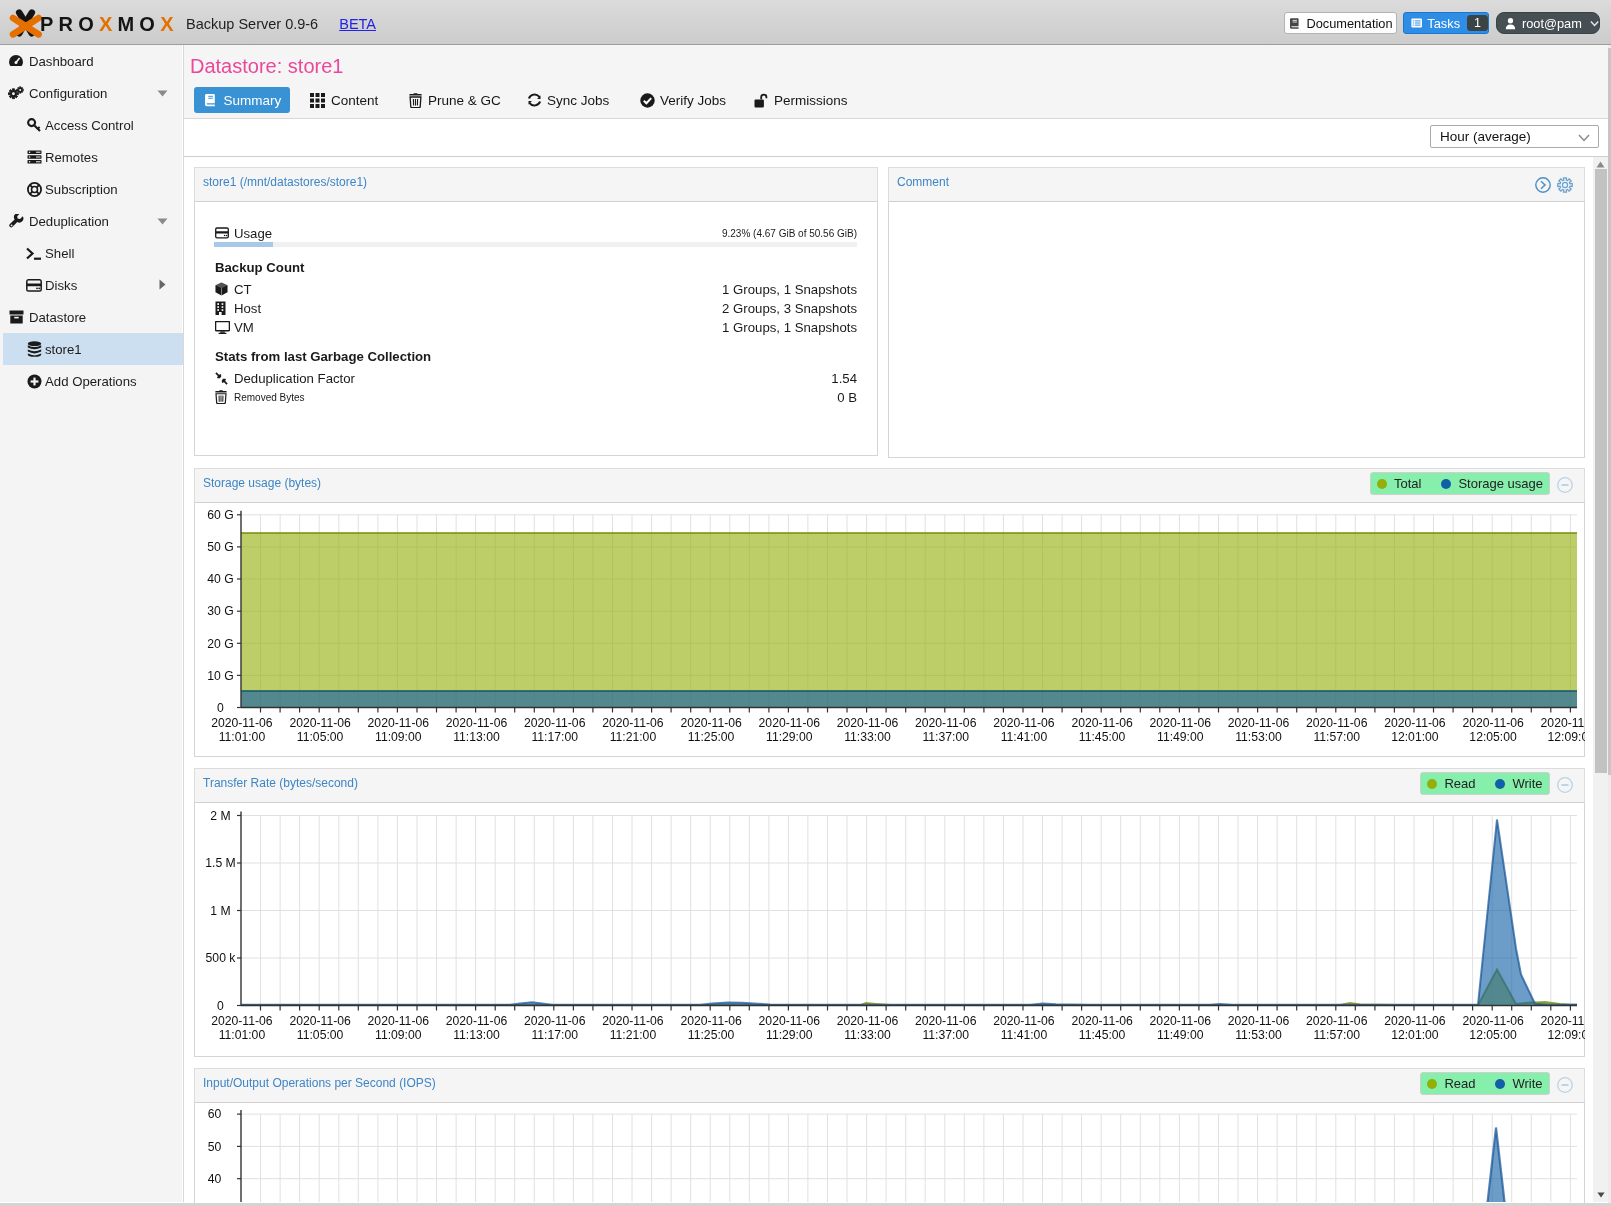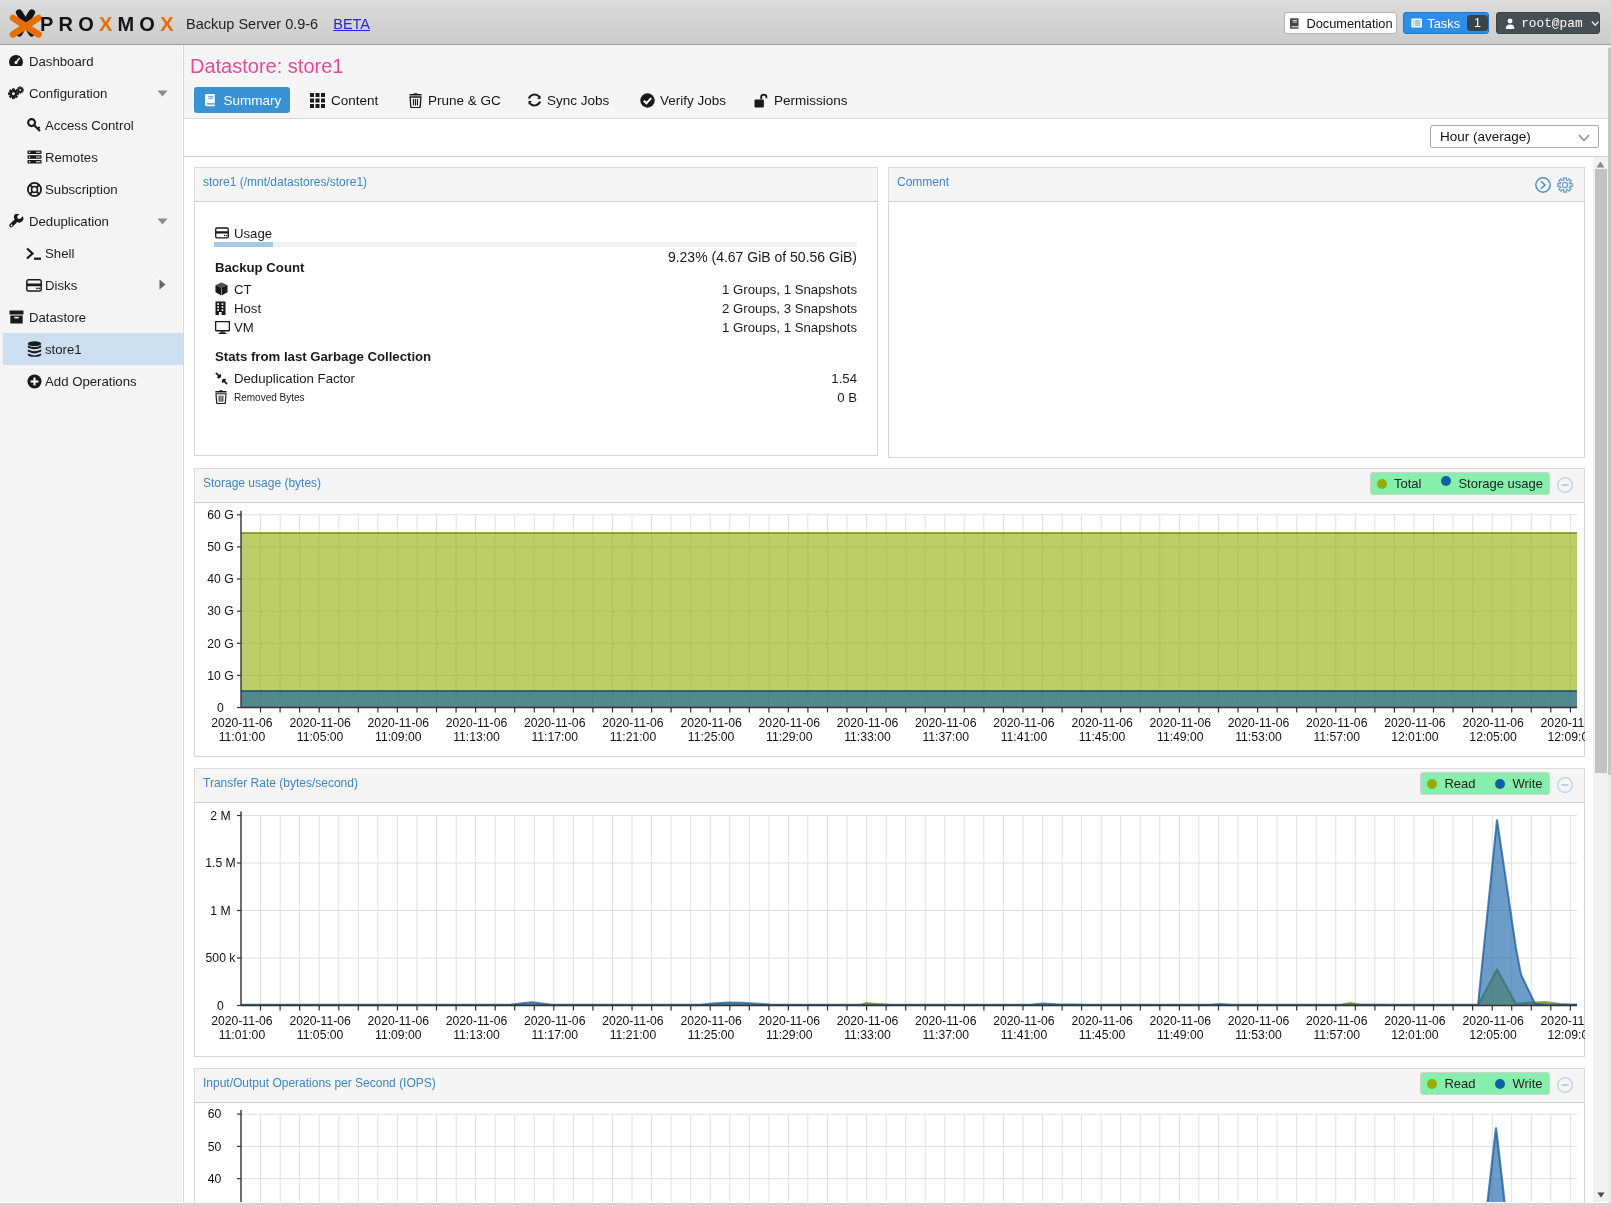--- a/index.html
+++ b/index.html
@@ -15,41 +15,41 @@
 <body>
 
 <div class="abs" style="left:0;top:0;width:1611px;height:45px;background:linear-gradient(#dbdbdb,#cccccc);border-bottom:1px solid #9d9d9d;"></div>
 <svg class="abs" style="left:6px;top:6px" width="40" height="36" viewBox="0 0 40 36">
   <line x1="13.2" y1="6.6" x2="25.8" y2="27.2" stroke="#141414" stroke-width="6.6" stroke-linecap="round"></line>
   <line x1="25.8" y1="6.6" x2="13.2" y2="27.2" stroke="#141414" stroke-width="6.6" stroke-linecap="round"></line>
   <line x1="7" y1="12" x2="32.6" y2="28.4" stroke="#e57000" stroke-width="6.6" stroke-linecap="round"></line>
   <line x1="32.6" y1="12" x2="7" y2="28.4" stroke="#e57000" stroke-width="6.6" stroke-linecap="round"></line>
 </svg>
 <div class="abs" style="left:40px;top:12.5px;font-size:20px;font-weight:bold;letter-spacing:5.2px;color:#141414;white-space:nowrap;">PRO<span style="color:#e57000">X</span>MO<span style="color:#e57000">X</span></div>
-<div class="abs" style="left:186px;top:16px;font-size:14.5px;color:#1f1f1f;">Backup Server 0.9-6 <a style="color:#2323e6;text-decoration:underline;margin-left:11px;">BETA</a></div>
+<div class="abs" style="left:186px;top:16px;font-size:14.5px;color:#1f1f1f;">Backup Server 0.9-6 <a style="color:#2323e6;text-decoration:underline;margin-left:17px;">BETA</a></div>
 
 <div class="abs" style="left:1284px;top:12px;width:113px;height:22px;background:#fdfdfd;border:1px solid #b3b3b3;border-radius:3px;display:flex;align-items:center;justify-content:center;font-size:12.8px;color:#111;">
  <svg width="13" height="13" viewBox="0 0 16 16" style="margin-right:5px">
       <path d="M3.5 1.5 Q2.5 1.5 2.5 3 L2.5 13 Q2.5 14.5 4 14.5 L13 14.5 L13 12.7 L4.6 12.7 Q4.1 12.7 4.1 12.1 Q4.1 11.5 4.6 11.5 L13 11.5 L13 2.5 Q13 1.5 12 1.5 Z" fill="#444"></path>
       <line x1="5.6" y1="4.2" x2="11" y2="4.2" stroke="#fff" stroke-width="1"></line>
       <line x1="5.6" y1="6.2" x2="11" y2="6.2" stroke="#fff" stroke-width="1"></line>
     </svg>
  Documentation</div>
 <div class="abs" style="left:1403px;top:12px;width:86px;height:22px;background:#2e8de4;border:1px solid #1a77cf;border-radius:3px;display:flex;align-items:center;font-size:12.8px;color:#fff;padding-left:7px;">
  <svg width="14" height="12" viewBox="0 0 16 14" style="margin-right:5px">
       <rect x="0.5" y="0.5" width="15" height="13" rx="1.6" fill="#fff"></rect>
       <line x1="2.6" y1="4" x2="4" y2="4" stroke="#2e8de4" stroke-width="1.4"></line>
       <line x1="5.4" y1="4" x2="13.4" y2="4" stroke="#2e8de4" stroke-width="1.4"></line>
       <line x1="2.6" y1="7" x2="4" y2="7" stroke="#2e8de4" stroke-width="1.4"></line>
       <line x1="5.4" y1="7" x2="13.4" y2="7" stroke="#2e8de4" stroke-width="1.4"></line>
       <line x1="2.6" y1="10" x2="4" y2="10" stroke="#2e8de4" stroke-width="1.4"></line>
       <line x1="5.4" y1="10" x2="13.4" y2="10" stroke="#2e8de4" stroke-width="1.4"></line>
     </svg>
  Tasks <span style="margin-left:7px;background:#3a4444;color:#fff;border-radius:3.5px;padding:1px 7px;font-size:12.5px;">1</span></div>
-<div class="abs" style="left:1496px;top:12px;width:104px;height:22px;background:#454f54;border:1px solid #3a4347;border-radius:3px;display:flex;align-items:center;font-size:12.8px;color:#fff;padding-left:8px;font-family:Liberation Mono, monospace;">
+<div class="abs" style="left:1496px;top:12px;width:104px;height:22px;background:#454f54;border:1px solid #3a4347;border-radius:8px;display:flex;align-items:center;font-size:12.8px;color:#fff;padding-left:8px;">
  <svg width="12" height="13" viewBox="0 0 14 15" style="margin-right:6px">
       <circle cx="7" cy="4" r="3.4" fill="#fff"></circle>
       <path d="M1 15 Q1 8.8 7 8.8 Q13 8.8 13 15 Z" fill="#fff"></path>
     </svg>
  root@pam <svg width="10" height="7" viewBox="0 0 10 7" style="margin-left:8px">
       <path d="M1 1.2 L5 5.6 L9 1.2" stroke="#e8e8e8" stroke-width="1.6" fill="none"></path>
     </svg></div>
 
 <div class="abs" style="left:0;top:45px;width:182px;height:1157px;background:#f4f4f4;"></div>
 <div class="abs" style="left:183px;top:45px;width:1px;height:1157px;background:#d8d8d8;"></div>
@@ -233,21 +233,21 @@
 <div class="ptitle" style="left:203px;top:174.5px;color:#3d85c6">store1 (/mnt/datastores/store1)</div>
 <div class="abs" style="left:194px;top:202px;width:684px;height:254px;background:#fff;border:1px solid #d5d5d5;border-top:none;"></div>
 <div class="abs" style="left:215px;top:225px;width:15px;height:16px;display:flex;align-items:center;">
     <svg width="14" height="12" viewBox="0 0 16 13">
       <path d="M2.3 0.8 L13.7 0.8 Q15.2 0.8 15.2 2.6 L15.2 5.2 L0.8 5.2 L0.8 2.6 Q0.8 0.8 2.3 0.8 Z M0.8 6.4 L15.2 6.4 L15.2 10.4 Q15.2 12 13.7 12 L2.3 12 Q0.8 12 0.8 10.4 Z" fill="none" stroke="#1a1a1a" stroke-width="1.5"></path>
       <circle cx="11" cy="9.3" r="0.9" fill="#1a1a1a"></circle>
       <circle cx="13.2" cy="9.3" r="0.9" fill="#1a1a1a"></circle>
     </svg>
   </div>
 <div class="abs" style="left:234px;top:225px;height:16px;display:flex;align-items:center;font-size:13.2px;">Usage</div>
-<div class="abs" style="left:500px;top:225px;width:357px;height:16px;display:flex;align-items:center;justify-content:flex-end;font-size:14px;margin-top:24px;">9.23% (4.67 GiB of 50.56 GiB)</div>
+<div class="abs" style="left:500px;top:225px;width:357px;height:16px;display:flex;align-items:center;justify-content:flex-end;font-size:10px;">9.23% (4.67 GiB of 50.56 GiB)</div>
 <div class="abs" style="left:214px;top:242px;width:643px;height:5px;background:#f0f0f0;">
     <div style="width:59px;height:5px;background:#a6c9e8;"></div>
   </div>
 <div class="abs" style="left:215px;top:259px;height:16px;display:flex;align-items:center;font-size:13.2px;font-weight:bold;">Backup Count</div>
 <div class="abs" style="left:215px;top:281px;width:15px;height:16px;display:flex;align-items:center;">
     <svg width="13" height="14" viewBox="0 0 14 15">
       <path d="M7 0.5 L13.5 3.5 L13.5 11 L7 14.5 L0.5 11 L0.5 3.5 Z" fill="#1a1a1a"></path>
       <path d="M7 0.5 L13.5 3.5 L7 6.6 L0.5 3.5 Z" fill="#fff" fill-opacity="0.25"></path>
       <line x1="7" y1="6.6" x2="7" y2="14.5" stroke="#fff" stroke-width="0.8" stroke-opacity="0.6"></line>
     </svg>
@@ -312,21 +312,21 @@
   </svg>
 <svg class="ctool" style="left:1557px;top:177px" width="16" height="16" viewBox="0 0 16 16">
     <path d="M12.76,9.55 L12.62,9.91 L12.46,10.27 L12.29,10.58 L14.21,12.03 L12.03,14.21 L10.58,12.29 L10.27,12.46 L9.91,12.62 L9.55,12.76 L9.21,12.85 L9.54,15.24 L6.46,15.24 L6.79,12.85 L6.45,12.76 L6.09,12.62 L5.73,12.46 L5.42,12.29 L3.97,14.21 L1.79,12.03 L3.71,10.58 L3.54,10.27 L3.38,9.91 L3.24,9.55 L3.15,9.21 L0.76,9.54 L0.76,6.46 L3.15,6.79 L3.24,6.45 L3.38,6.09 L3.54,5.73 L3.71,5.42 L1.79,3.97 L3.97,1.79 L5.42,3.71 L5.73,3.54 L6.09,3.38 L6.45,3.24 L6.79,3.15 L6.46,0.76 L9.54,0.76 L9.21,3.15 L9.55,3.24 L9.91,3.38 L10.27,3.54 L10.58,3.71 L12.03,1.79 L14.21,3.97 L12.29,5.42 L12.46,5.73 L12.62,6.09 L12.76,6.45 L12.85,6.79 L15.24,6.46 L15.24,9.54 L12.85,9.21 Z" fill="none" stroke="#6ba1cd" stroke-width="1.25" stroke-linejoin="round"></path>
     <circle cx="8" cy="8" r="2.55" fill="none" stroke="#6ba1cd" stroke-width="1.25"></circle>
   </svg>
 <div class="abs" style="left:194px;top:468px;width:1391px;height:35px;background:#f5f5f5;border:1px solid #dcdcdc;border-bottom:1px solid #d0d0d0;"></div>
 <div class="ptitle" style="left:203px;top:475.5px;color:#3d85c6">Storage usage (bytes)</div>
 <div class="abs" style="left:194px;top:503px;width:1391px;height:254px;background:#fff;border:1px solid #d5d5d5;border-top:none;"></div>
 <div class="legend" style="left:1370px;top:472px;width:180px;height:23px;justify-content:center;">
     <span style="display:flex;align-items:center;margin-right:20px;"><span class="ldot" style="background:#94ae0a"></span>Total</span>
-    <span style="display:flex;align-items:flex-start;"><span class="ldot" style="background:#115fa6"></span>Storage usage</span>
+    <span style="display:flex;align-items:center;"><span class="ldot" style="background:#115fa6"></span>Storage usage</span>
   </div>
 <svg class="ctool" style="left:1557px;top:477px" width="16" height="16" viewBox="0 0 16 16">
     <circle cx="8" cy="8" r="7.3" fill="none" stroke="#b9d2e6" stroke-width="1.3"></circle>
     <line x1="4.5" y1="8" x2="11.5" y2="8" stroke="#9fc0da" stroke-width="1.3"></line>
   </svg>
 <svg class="chart" style="left:194px;top:503.5px" width="1391" height="253" viewBox="0 0 1391 253">
 <line x1="47" y1="10.8" x2="1383" y2="10.8" stroke="#e0e0e0" stroke-width="1"></line>
 <line x1="47" y1="42.9" x2="1383" y2="42.9" stroke="#e0e0e0" stroke-width="1"></line>
 <line x1="47" y1="75.0" x2="1383" y2="75.0" stroke="#e0e0e0" stroke-width="1"></line>
 <line x1="47" y1="107.2" x2="1383" y2="107.2" stroke="#e0e0e0" stroke-width="1"></line>

